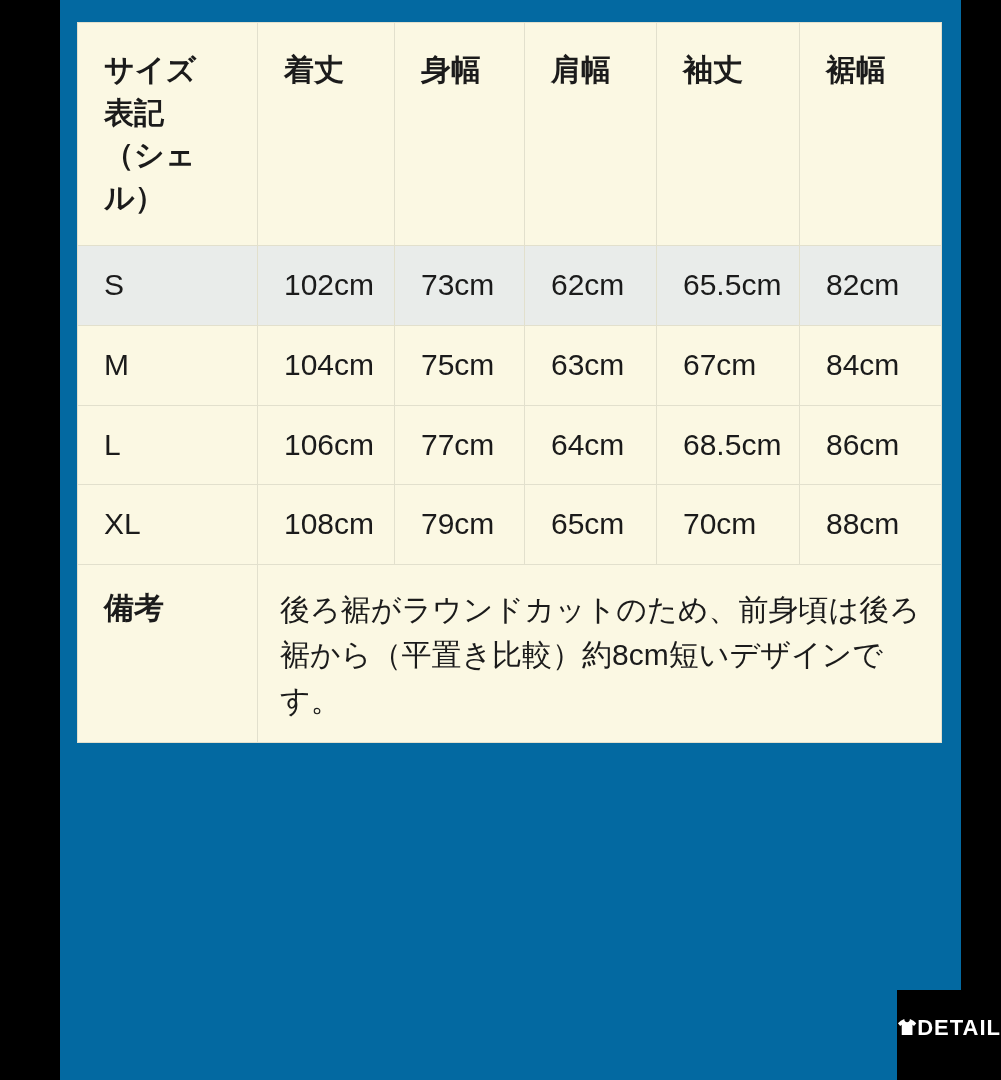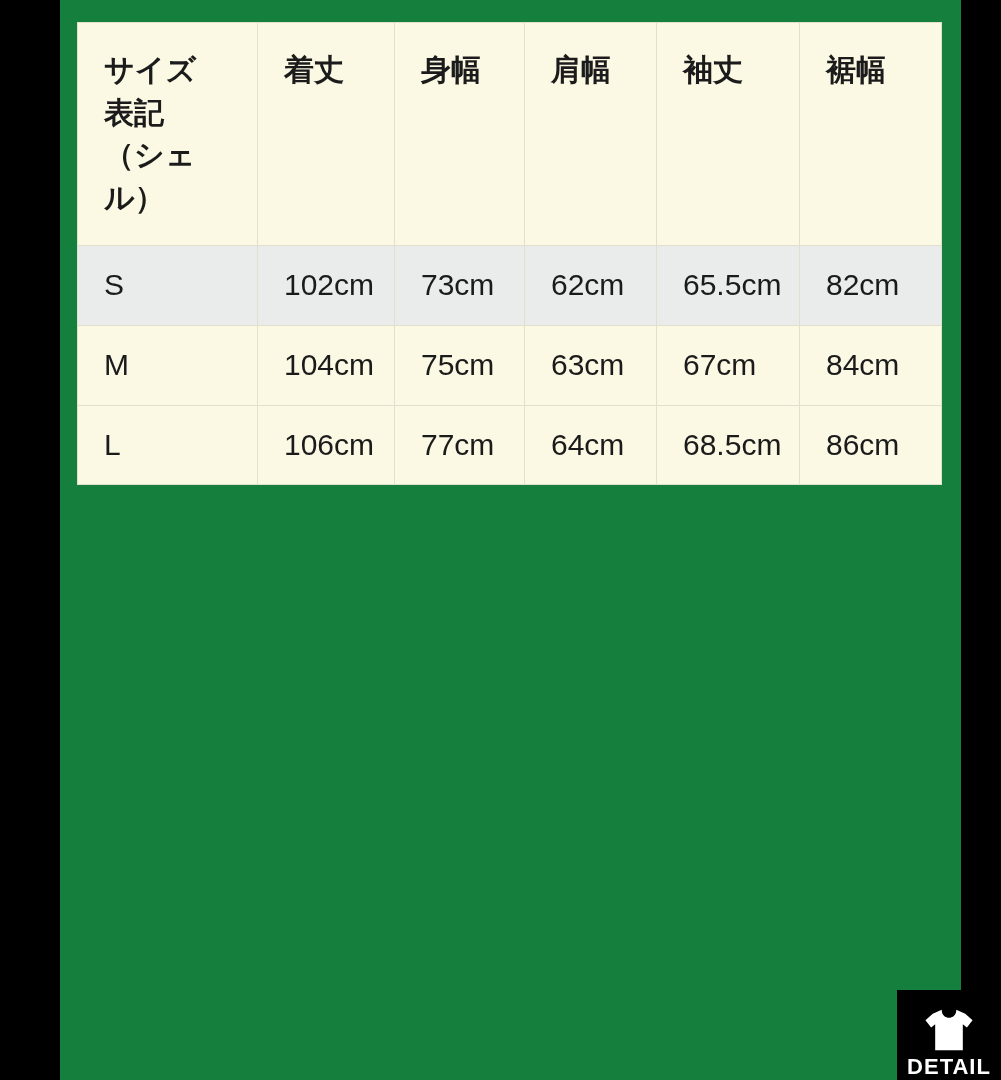--- a/index.html
+++ b/index.html
@@ -19,21 +19,21 @@
     height: 1080px;
     background: #000000;
   }
   
   #panel {
     position: absolute;
     left: 60px;
     top: 0;
     width: 901px;
     height: 1080px;
-    background: #15803d;
+    background: #0369a1;
   }
   
   #size-table {
     position: absolute;
     left: 17px;       
     top: 22px;
     width: 864px;     
     border-collapse: collapse;
     table-layout: fixed;
     background: #fbf8e3;
@@ -86,24 +86,24 @@
   
   #detail-badge {
     position: absolute;
     right: 0;
     bottom: 0;
     width: 104px;
     height: 90px;
     background: #000000;
     color: #ffffff;
     display: flex;
-    flex-direction: column;
+    flex-direction: row;
     align-items: center;
     justify-content: flex-end;
-    padding-bottom: 2px;
+    padding-bottom: 14px;
     box-sizing: border-box;
   }
   #detail-badge .tee {
     width: 52px;
     height: 48px;
     margin-bottom: 2px;
   }
   #detail-badge .caption {
     font-size: 22px;
     font-weight: bold;
@@ -160,21 +160,33 @@
 
         <tr>
           <td class="label">L</td>
           <td>106cm</td>
           <td>77cm</td>
           <td>64cm</td>
           <td>68.5cm</td>
           <td>86cm</td>
         </tr>
 
+        <tr>
+          <td class="label">XL</td>
+          <td>108cm</td>
+          <td>79cm</td>
+          <td>65cm</td>
+          <td>70cm</td>
+          <td>88cm</td>
+        </tr>
 
+        <tr class="notes">
+          <th>備考</th>
+          <td class="note-body" colspan="5">後ろ裾がラウンドカットのため、前身頃は後ろ裾から（平置き比較）約8cm短いデザインです。</td>
+        </tr>
 
       </tbody>
     </table>
 
   </div>
 
   <div id="detail-badge">
     <svg class="tee" viewBox="0 0 64 56" aria-hidden="true">
       <path d="M23 3 L12 8 L3 16 L10 25 L15 21 L15 53 L49 53 L49 21 L54 25 L61 16 L52 8 L41 3 C41 10 36 13 32 13 C28 13 23 10 23 3 Z" fill="#ffffff"></path>
     </svg>

